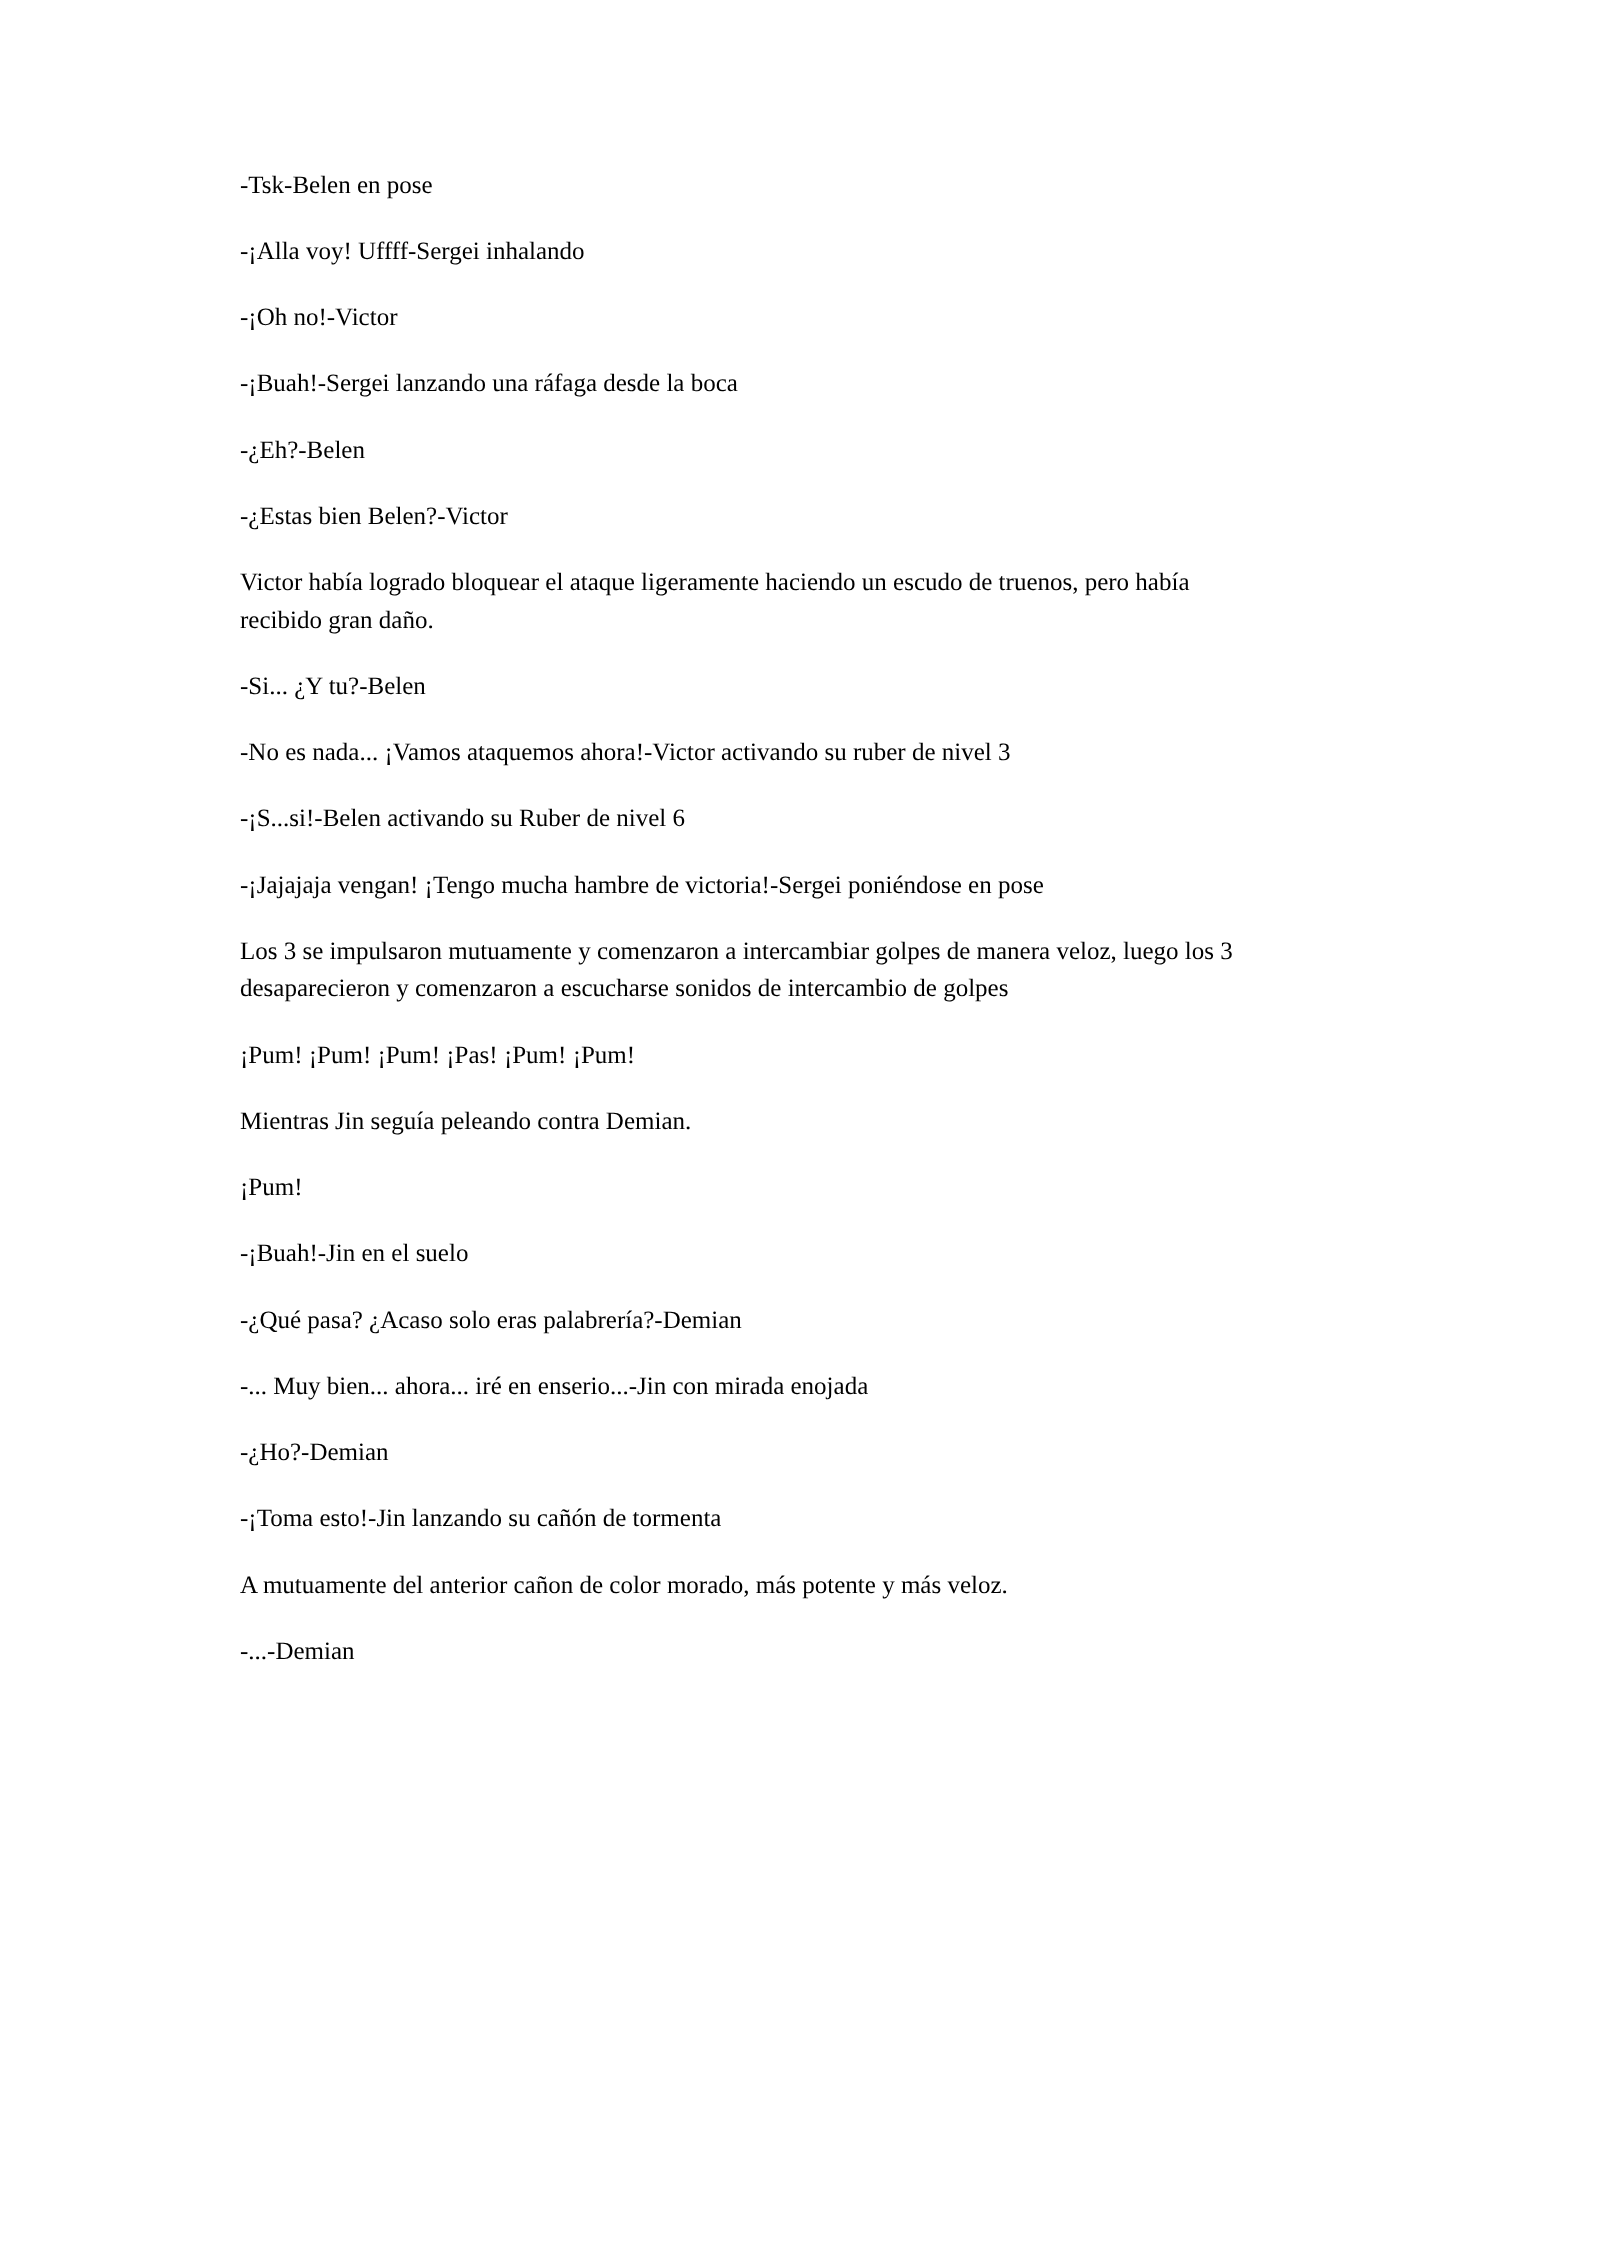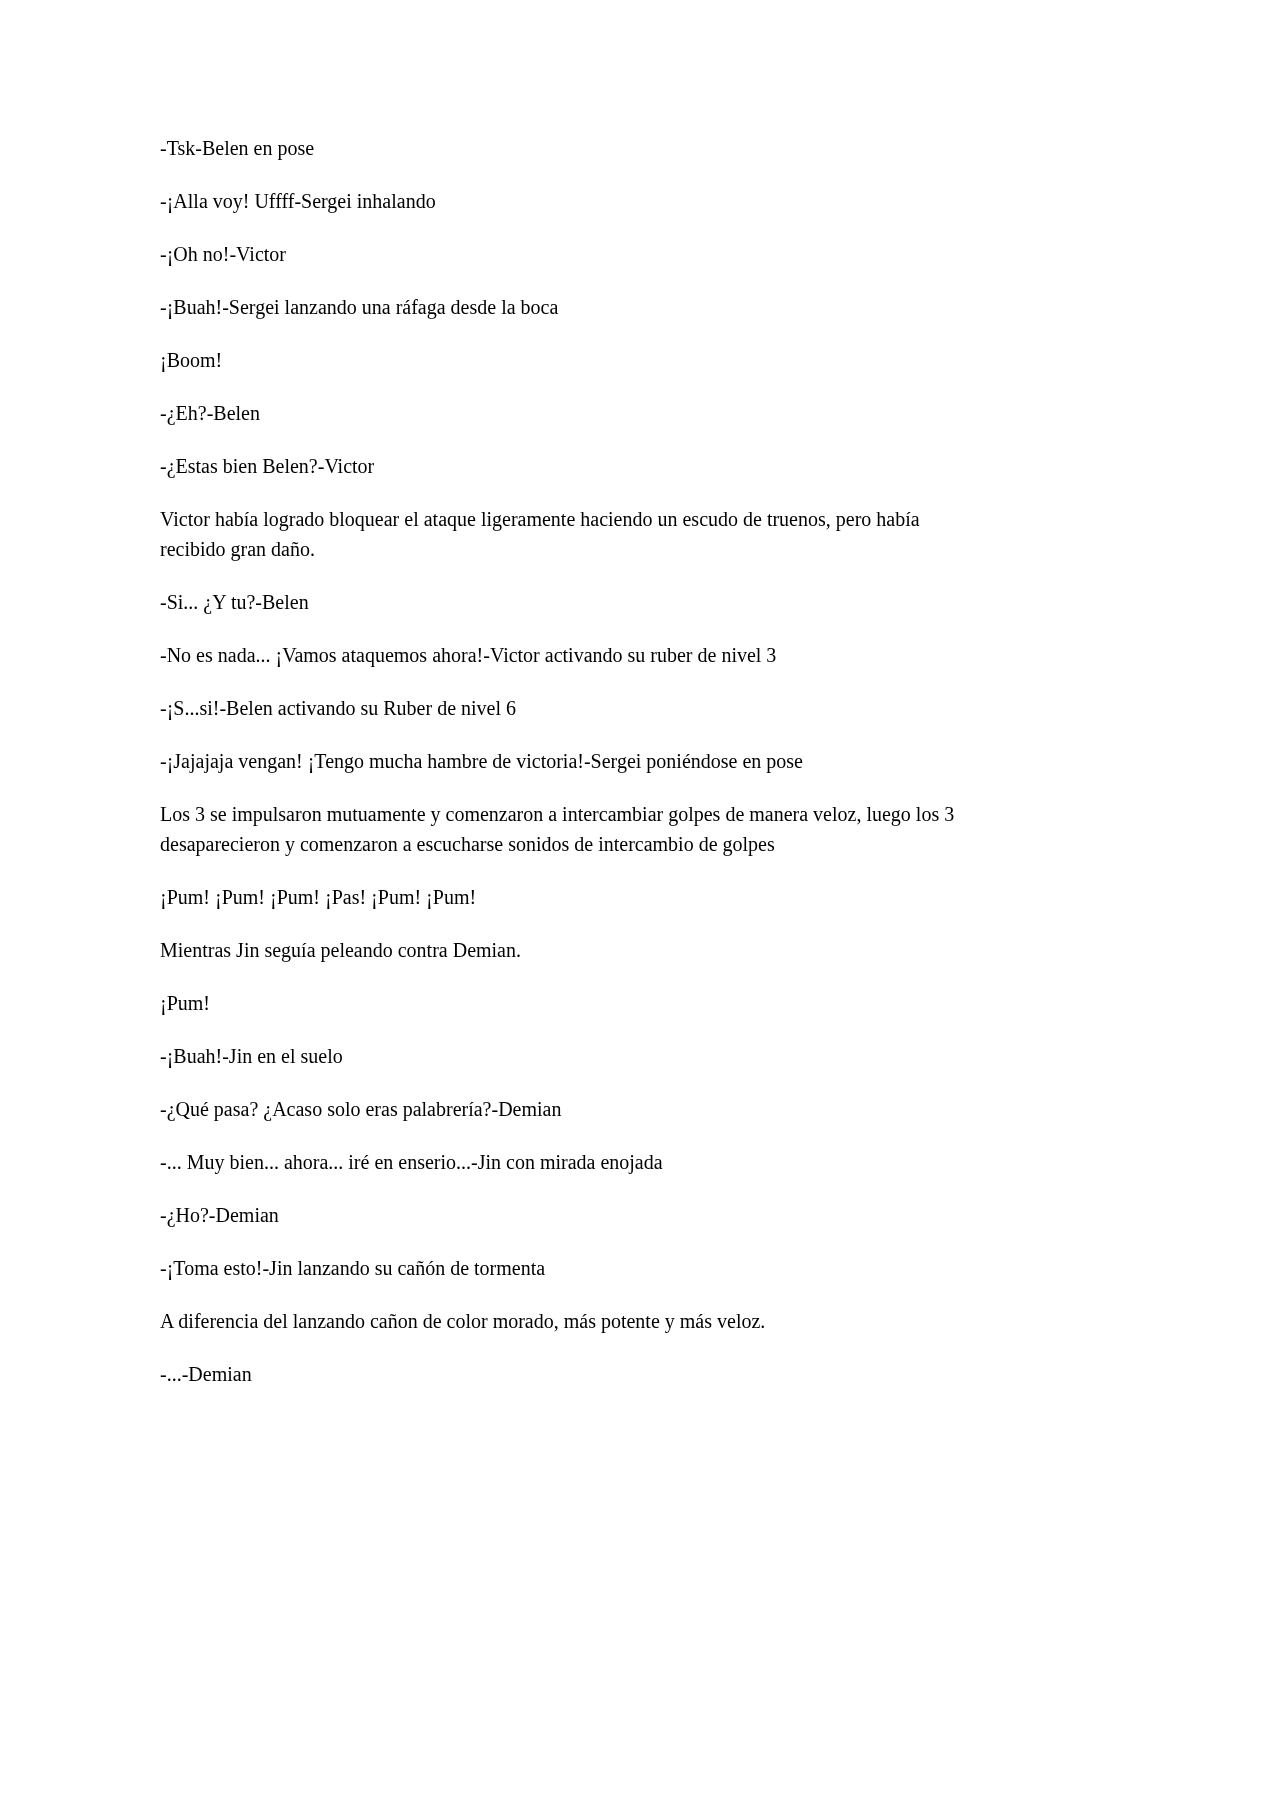--- a/index.html
+++ b/index.html
@@ -9,20 +9,21 @@
   }
   .page {
     position: relative;
     width: 1026px;
     height: 1810px;
     background: #ffffff;
     overflow: hidden;
     font-family: "Liberation Serif", "DejaVu Serif", serif;
     color: #000000;
     box-sizing: border-box;
+    margin-left: 32px;
   }
   .content {
     position: absolute;
     top: 133px;
     left: 160px;
     width: 800px;
   }
   .content p {
     margin: 0 0 23px 0;
     font-size: 20px;
@@ -35,33 +36,32 @@
 </head>
 <body>
 
 <div class="page">
   <div class="content">
 
   <p>-Tsk-Belen en pose</p>
       <p>-¡Alla voy! Uffff-Sergei inhalando</p>
       <p>-¡Oh no!-Victor</p>
       <p>-¡Buah!-Sergei lanzando una ráfaga desde la boca</p>
-      <p>¡Boom!</p>
       <p>-¿Eh?-Belen</p>
       <p>-¿Estas bien Belen?-Victor</p>
       <p>Victor había logrado bloquear el ataque ligeramente haciendo un escudo de truenos, pero había recibido gran daño.</p>
       <p>-Si... ¿Y tu?-Belen</p>
       <p>-No es nada... ¡Vamos ataquemos ahora!-Victor activando su ruber de nivel 3</p>
       <p>-¡S...si!-Belen activando su Ruber de nivel 6</p>
       <p>-¡Jajajaja vengan! ¡Tengo mucha hambre de victoria!-Sergei poniéndose en pose</p>
       <p>Los 3 se impulsaron mutuamente y comenzaron a intercambiar golpes de manera veloz, luego los 3 desaparecieron y comenzaron a escucharse sonidos de intercambio de golpes</p>
       <p>¡Pum! ¡Pum! ¡Pum! ¡Pas! ¡Pum! ¡Pum!</p>
       <p>Mientras Jin seguía peleando contra Demian.</p>
       <p>¡Pum!</p>
       <p>-¡Buah!-Jin en el suelo</p>
       <p>-¿Qué pasa? ¿Acaso solo eras palabrería?-Demian</p>
       <p>-... Muy bien... ahora... iré en enserio...-Jin con mirada enojada</p>
       <p>-¿Ho?-Demian</p>
       <p>-¡Toma esto!-Jin lanzando su cañón de tormenta</p>
-      <p>A diferencia del lanzando cañon de color morado, más potente y más veloz.</p>
+      <p>A mutuamente del anterior cañon de color morado, más potente y más veloz.</p>
       <p>-...-Demian</p>
     </div>
 </div>
 
 </body></html>

